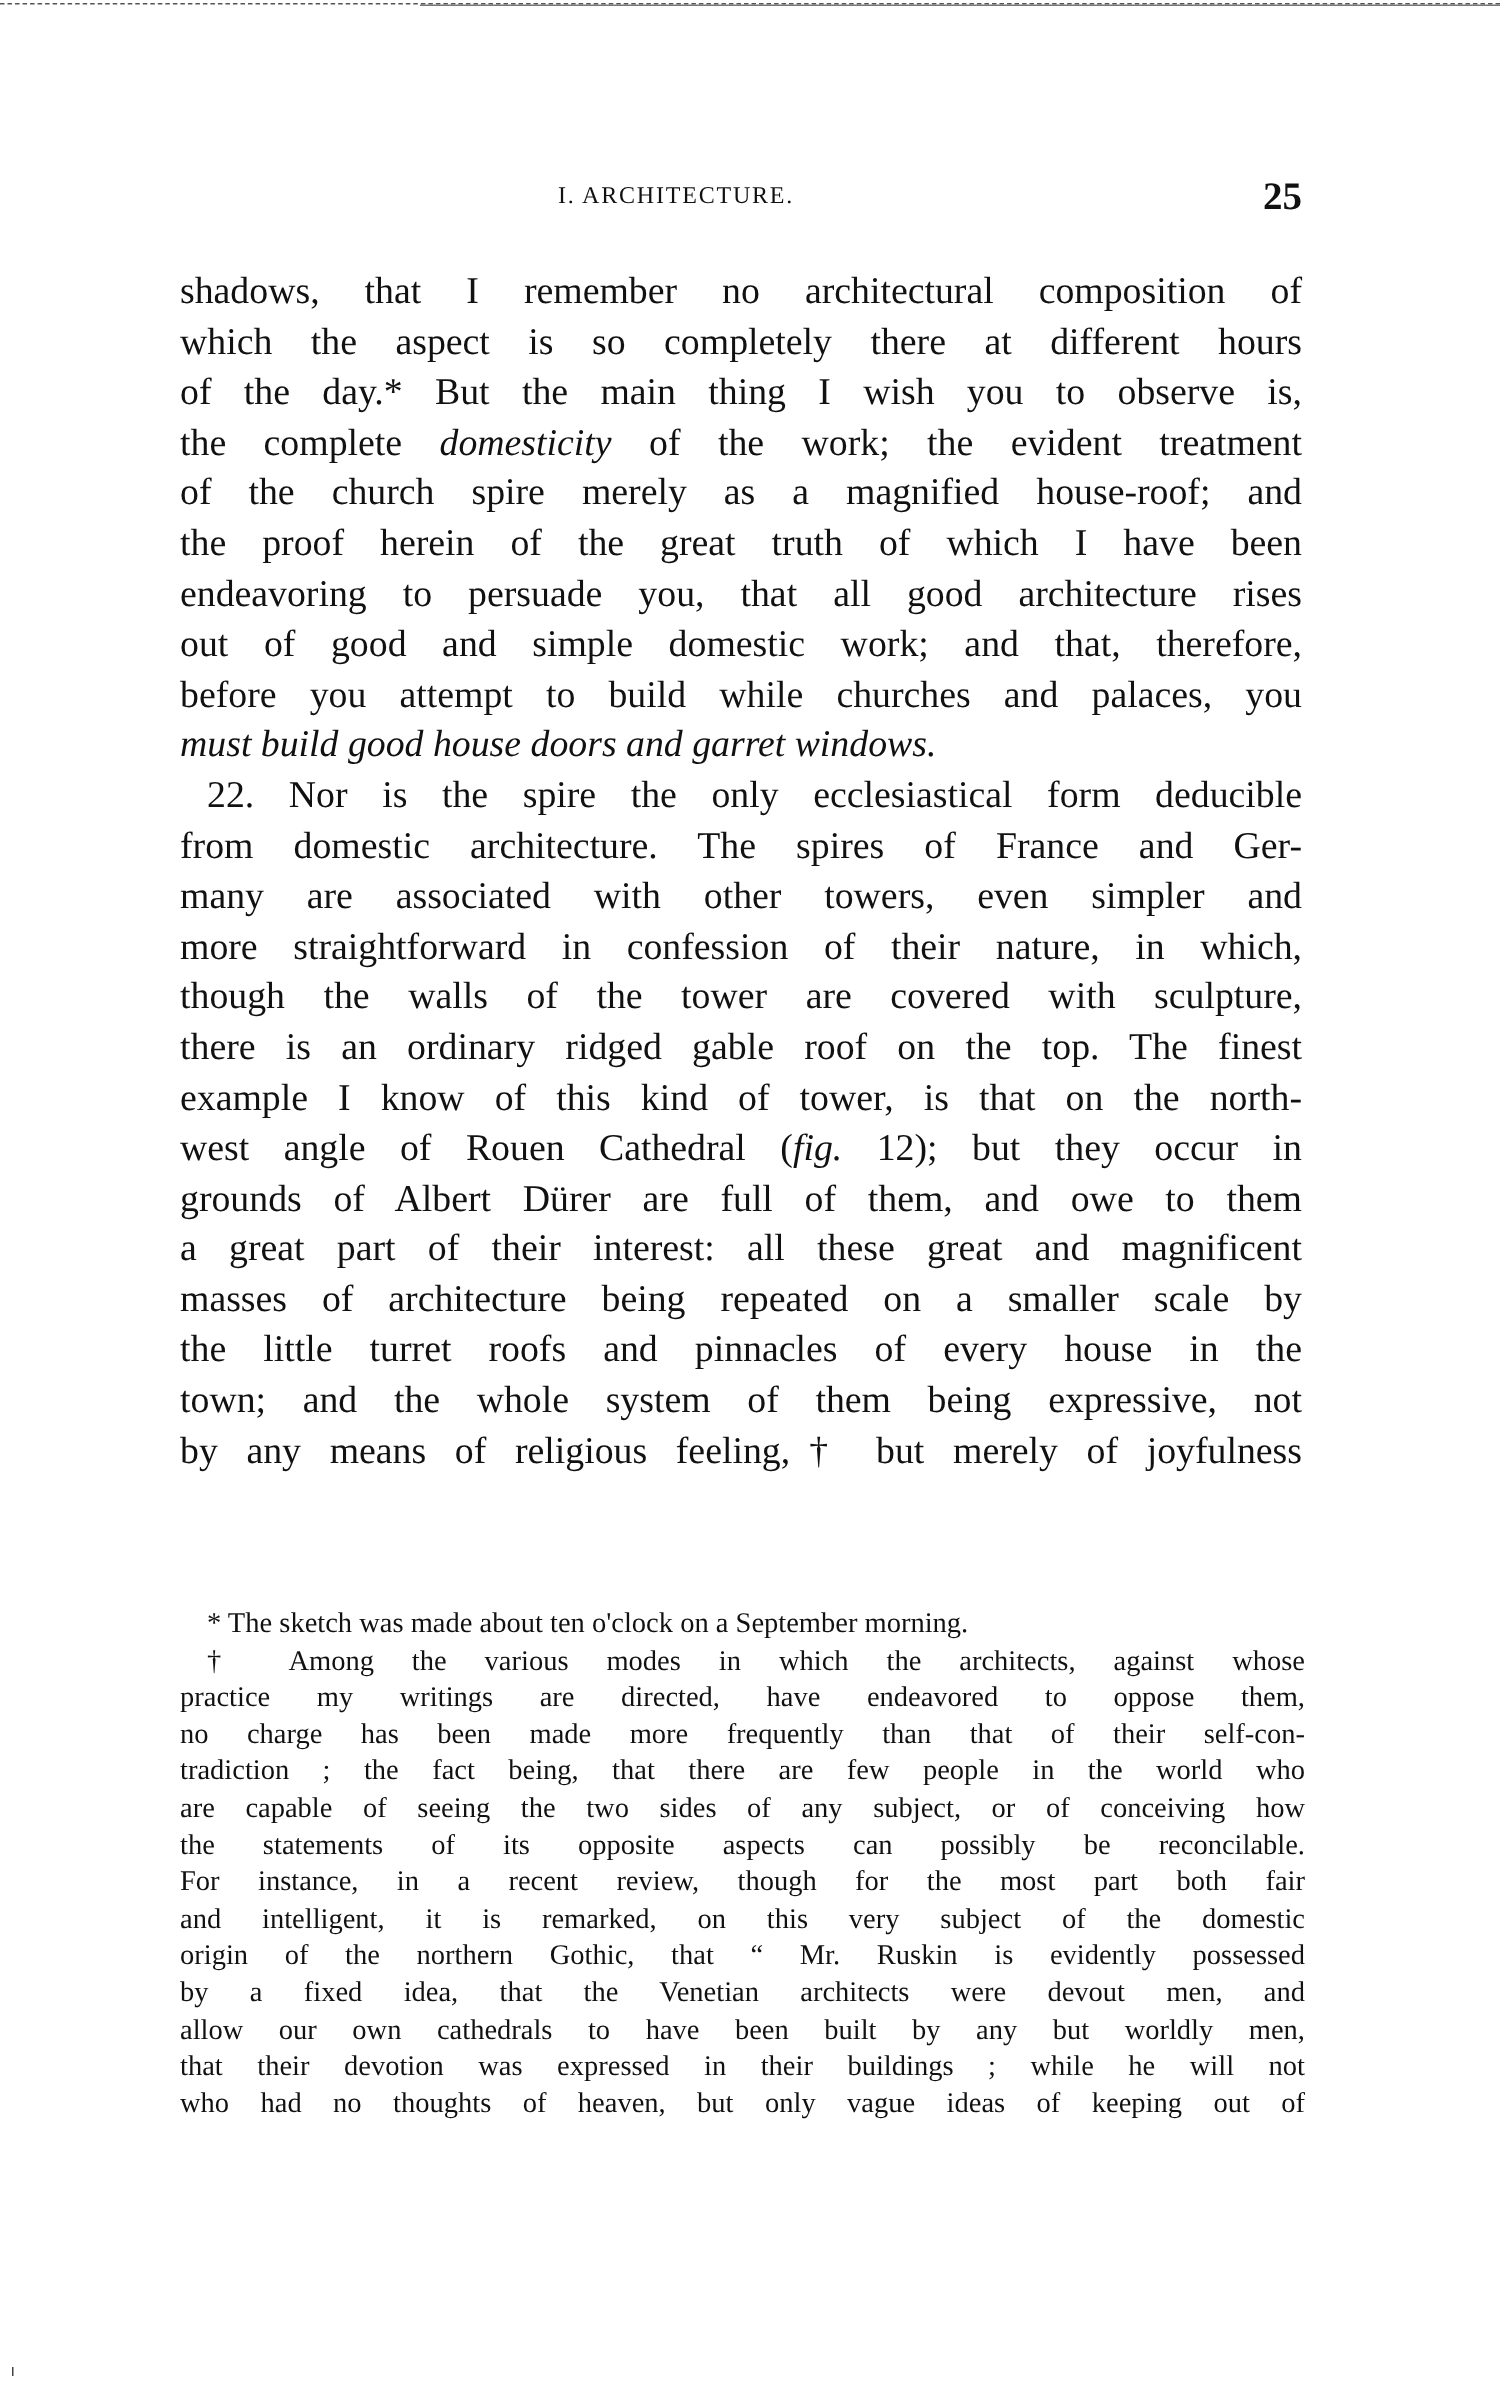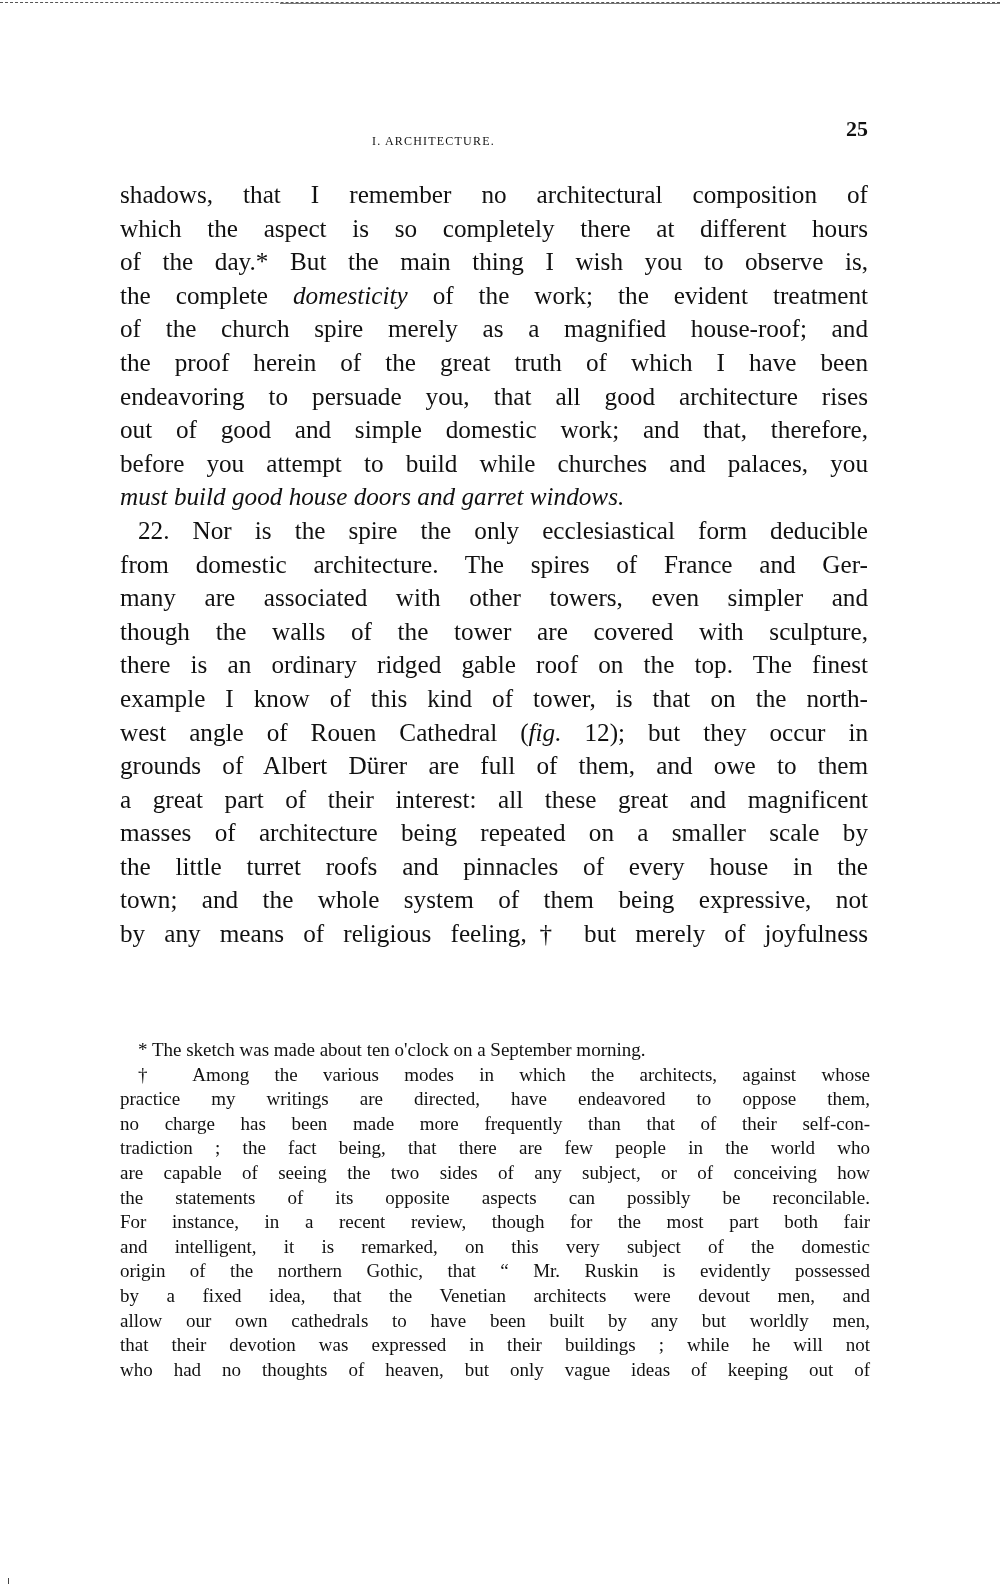--- a/index.html
+++ b/index.html
@@ -8,43 +8,43 @@
     position: absolute; left: 0; top: 2px; width: 1000px; height: 0;
     border-top: 1px dashed #555;
   }
   .scan-edge.solid { top: 3px; left: 280px; width: 720px; border-top: 1px solid #777; }
   .page { position: absolute; left: 120px; top: 0; width: 748px; }
   .running-head {
     position: absolute; top: 118px; left: 0; width: 748px; height: 30px;
     font-family: "Liberation Serif", "DejaVu Serif", serif;
   }
   .running-title {
-    position: absolute; left: 252px; top: 16px;
-    font-size: 12px; letter-spacing: 1.2px;
+    position: absolute; left: 252px; top: 4px;
+    font-size: 16px; letter-spacing: 1.2px;
   }
   .page-number {
     position: absolute; right: 0; top: -2px;
-    font-size: 22px; font-weight: bold; text-align: right;
+    font-size: 26px; font-weight: bold; text-align: right;
   }
   .body-text {
     position: absolute; top: 178px; left: 0; width: 748px;
     font-family: "Liberation Serif", "DejaVu Serif", serif;
     font-size: 25.2px; line-height: 33.6px;
   }
   .line { display: block; text-align: justify; text-align-last: justify; white-space: nowrap; height: 33.6px; }
   .line.last { text-align-last: left; font-style: italic; }
   .line.indent { padding-left: 18px; }
   .footnotes {
     position: absolute; top: 1038px; left: 0; width: 750px;
     font-family: "Liberation Serif", "DejaVu Serif", serif;
     font-size: 19px; line-height: 24.6px;
   }
   .fline { display: block; text-align: justify; text-align-last: justify; white-space: nowrap; height: 24.6px; }
   .fline.indent { padding-left: 18px; }
-  .fline.first-note { padding-left: 18px; text-align-last: left; }
+  .fline.first-note { padding-left: 18px; text-align-last: left; margin-top: 33px; }
   em { font-style: italic; }
   .stray-mark { position: absolute; left: 8px; top: 1578px; width: 1px; height: 6px; background: #444; }
 </style>
 </head>
 <body>
 
 <div class="scan-edge"></div>
 <div class="scan-edge solid"></div>
 
 <div class="page">
@@ -60,20 +60,21 @@
     <span class="line"><span>the complete </span><em>domesticity</em><span> of the work; the evident treatment</span></span>
     <span class="line">of the church spire merely as a magnified house-roof; and</span>
     <span class="line">the proof herein of the great truth of which I have been</span>
     <span class="line">endeavoring to persuade you, that all good architecture rises</span>
     <span class="line">out of good and simple domestic work; and that, therefore,</span>
     <span class="line">before you attempt to build while churches and palaces, you</span>
     <span class="line last">must build good house doors and garret windows.</span>
     <span class="line indent">22. Nor is the spire the only ecclesiastical form deducible</span>
     <span class="line">from domestic architecture.  The spires of France and Ger-</span>
     <span class="line">many are associated with other towers, even simpler and</span>
+    <span class="line">more straightforward in confession of their nature, in which,</span>
     <span class="line">though the walls of the tower are covered with sculpture,</span>
     <span class="line">there is an ordinary ridged gable roof on the top.  The finest</span>
     <span class="line">example I know of this kind of tower, is that on the north-</span>
     <span class="line"><span>west angle of Rouen Cathedral (</span><em>fig.</em><span> 12); but they occur in</span></span>
     <span class="line">grounds of Albert Dürer are full of them, and owe to them</span>
     <span class="line">a great part of their interest: all these great and magnificent</span>
     <span class="line">masses of architecture being repeated on a smaller scale by</span>
     <span class="line">the little turret roofs and pinnacles of every house in the</span>
     <span class="line">town; and the whole system of them being expressive, not</span>
     <span class="line">by any means of religious feeling,† but merely of joyfulness</span>

